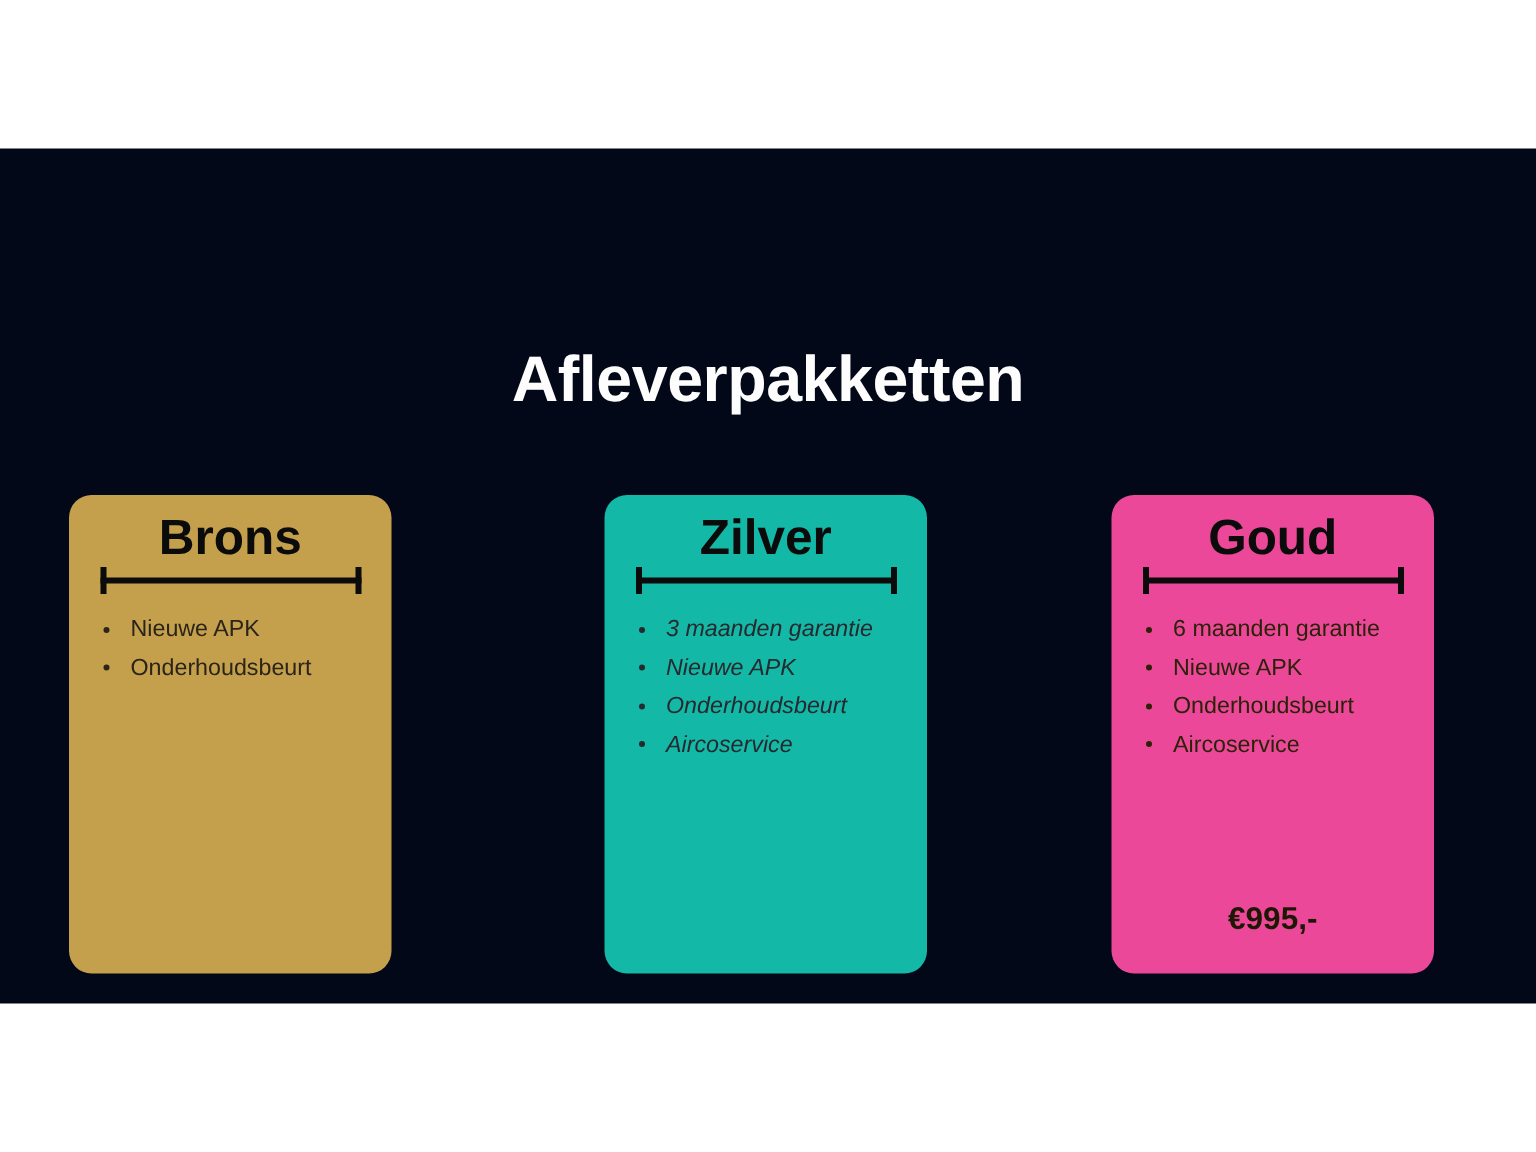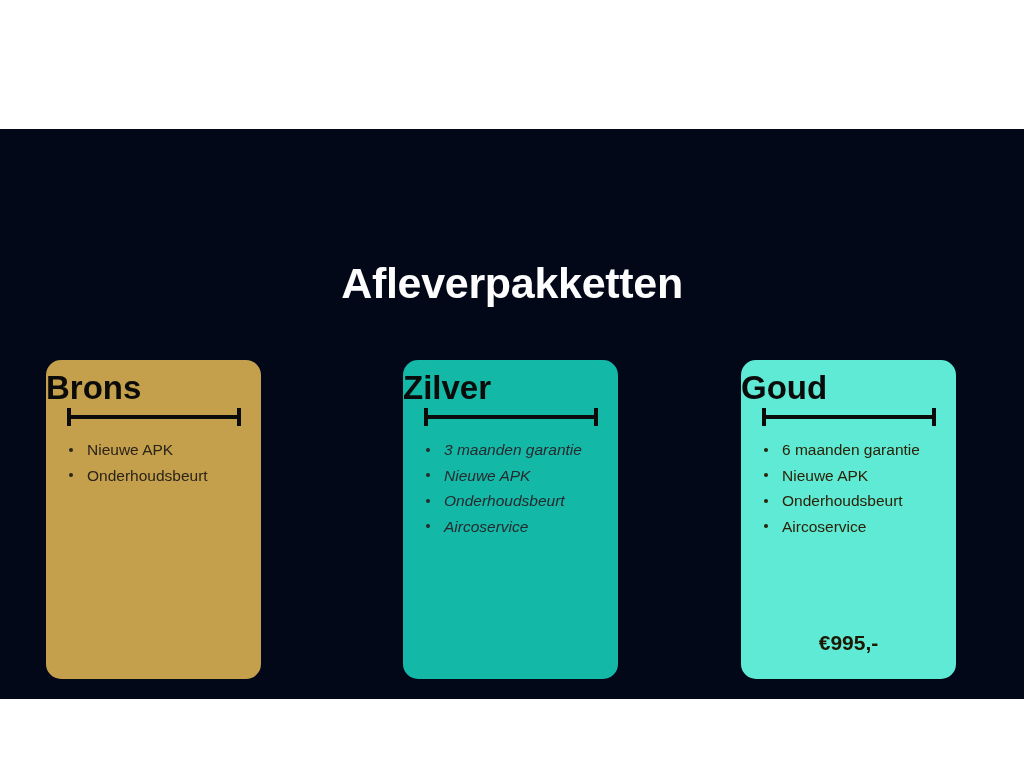--- a/index.html
+++ b/index.html
@@ -26,21 +26,20 @@
 
   
   .banner {
     position: absolute;
     left: 0;
     top: 99px;
     width: 1024px;
     height: 570px;
     background: #030819;
     overflow: hidden;
-    margin-top: 30px;
   }
 
   
   .page-title {
     position: absolute;
     left: 0;
     top: 128px;
     width: 1024px;
     text-align: center;
     color: #fdfdfd;
@@ -64,27 +63,28 @@
     position: absolute;
     top: 0;
     width: 215px;
     height: 319px;
     border-radius: 15px;
     box-sizing: border-box;
     padding: 0;
   }
   .card-0 { left: 46px;  background: #C49F4C; }
   .card-1 { left: 403px; background: #14b8a6; }
-  .card-2 { left: 741px; background: #5eead4; }
+  .card-2 { left: 741px; background: #ec4899; }
 
   .card-title {
     position: absolute;
     left: 0;
     top: 8px;
     width: 215px;
+    text-align: center;
     font-size: 33px;
     font-weight: bold;
     color: #0b0b0b;
     line-height: 40px;
     white-space: nowrap;
   }
 
   
   .divider {
     position: absolute;

